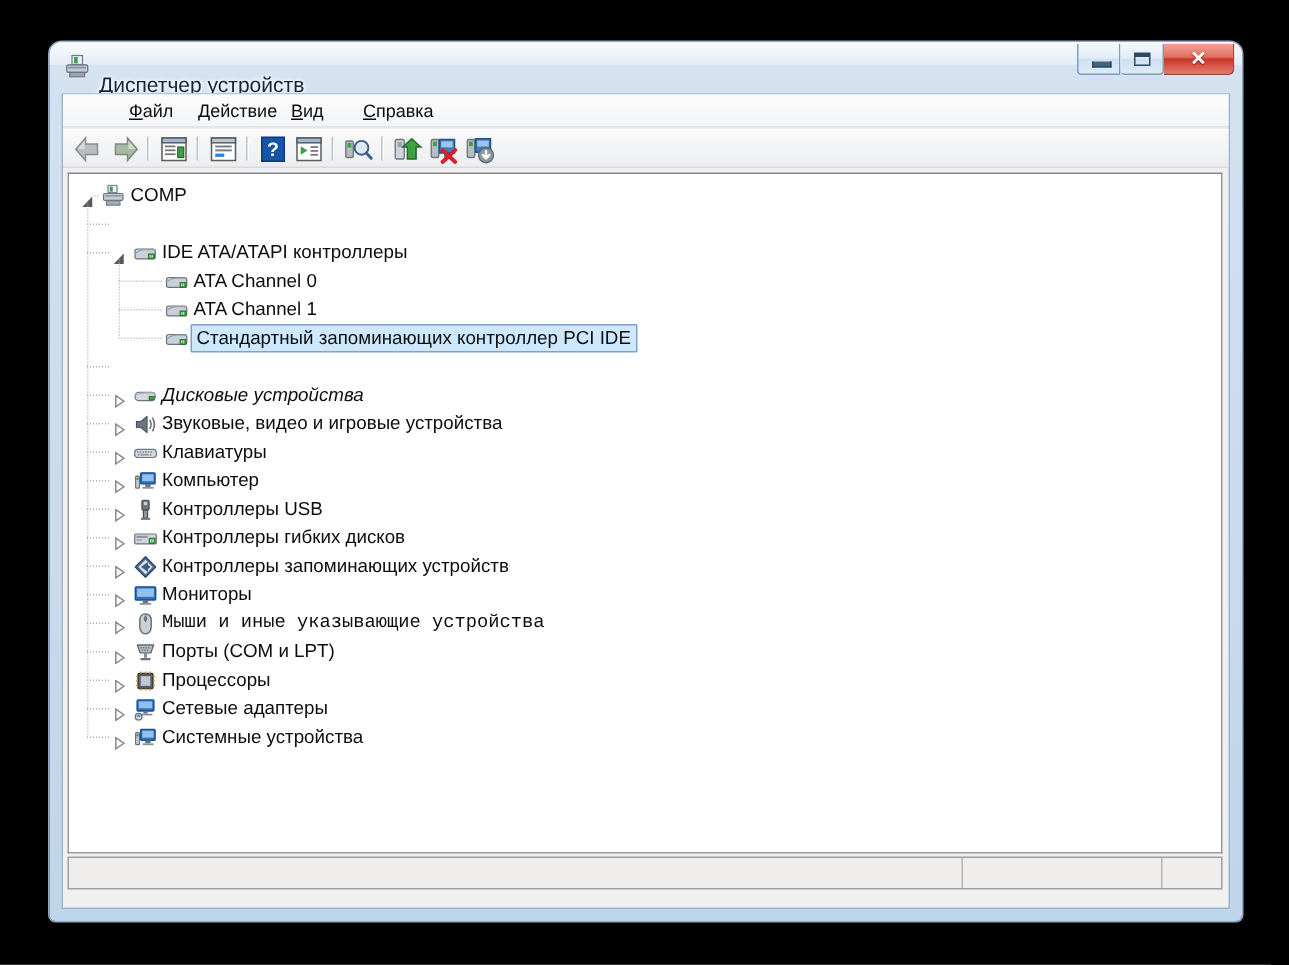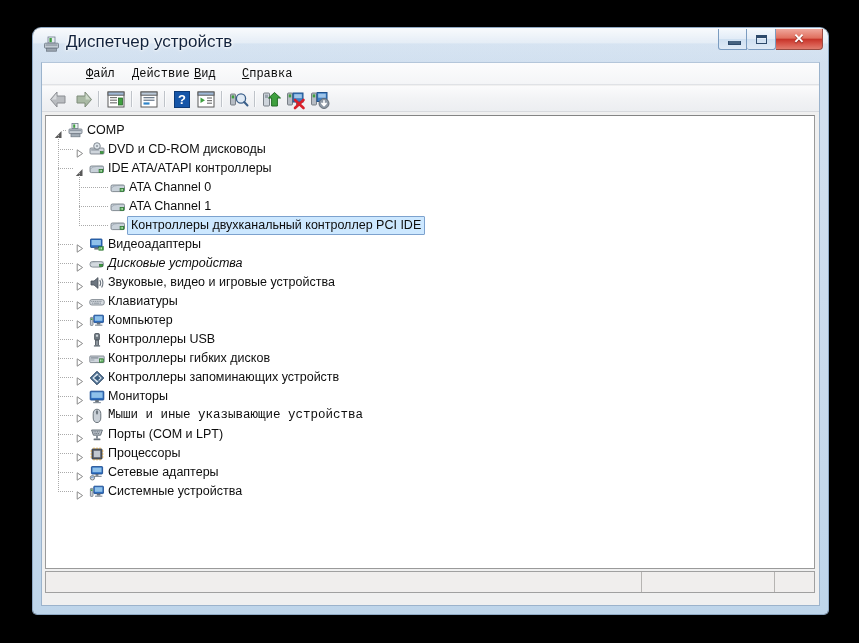--- a/index.html
+++ b/index.html
@@ -52,22 +52,22 @@
   .title-icon {
     position: absolute;
     left: 10px;
     top: 8px;
     width: 17px;
     height: 17px;
   }
   .title-text {
     position: absolute;
     left: 33px;
-    top: 4px;
-    font-size: 17px;
+    top: 20px;
+    font-size: 14px;
     color: #12233d;
     white-space: nowrap;
     text-shadow: 0 0 3px #ffffff, 0 0 5px #ffffff, 0 0 2px #ffffff;
   }
 
   .btn-group {
     position: absolute;
     right: 5px;
     top: 1px;
     display: flex;
@@ -137,21 +137,20 @@
 
   
   .menubar {
     position: absolute;
     left: 0; top: 0;
     width: 777px;
     height: 22px;
     background: linear-gradient(to bottom, #fcfcfd 0%, #f4f5f7 100%);
     border-bottom: 1px solid #e0e2e6;
     box-sizing: border-box;
-    font-family: Liberation Mono, monospace;
   }
   .menuitem {
     position: absolute;
     top: 3px;
     height: 17px;
     font-size: 12px;
     color: #0b0b0b;
     padding: 0 6px;
     line-height: 17px;
     white-space: nowrap;
@@ -412,33 +411,20 @@
                 </svg></span>
               <span class="ico" style="left: 22px;"><svg viewBox="0 0 16 16" width="16" height="16">
                   <rect x="4" y="0.5" width="6" height="5" fill="#eef2f6" stroke="#6b7a88" stroke-width="0.8"></rect>
                   <rect x="5.2" y="1.4" width="2" height="3.4" fill="#3f9e3f"></rect>
                   <rect x="1" y="6" width="13" height="4.6" rx="0.8" fill="#c6cdd5" stroke="#6b7580" stroke-width="0.8"></rect>
                   <rect x="2" y="7" width="11" height="1.1" fill="#8f99a4"></rect>
                   <rect x="3" y="10.8" width="9" height="3" fill="#a4aeb8" stroke="#6b7580" stroke-width="0.7"></rect>
                 </svg></span>
               <span class="lbl" style="left: 39px;">COMP</span>
             </div>
-            <div class="row" style="top: 24px; width: 760px;">
-              <span class="tw" style="left: 29px;"><svg viewBox="0 0 9 9" width="9" height="9">
-                  <path d="M2.2 0.8 L7.6 4.5 L2.2 8.2 Z" fill="none" stroke="#8a8a8a" stroke-width="1"></path>
-                </svg></span>
-              <span class="ico" style="left: 43px;"><svg viewBox="0 0 16 16" width="16" height="16">
-                  <rect x="1" y="6" width="14" height="6" rx="1" fill="#cfd5dc" stroke="#6c757e" stroke-width="0.8"></rect>
-                  <rect x="2.2" y="7.3" width="8" height="1.2" fill="#8b949d"></rect>
-                  <rect x="11.2" y="9.4" width="3" height="2.2" fill="#3fa03f" stroke="#257029" stroke-width="0.5"></rect>
-                  <circle cx="8" cy="4" r="3.3" fill="#dde4ea" stroke="#6c757e" stroke-width="0.8"></circle>
-                  <circle cx="8" cy="4" r="1" fill="#8b949d"></circle>
-                </svg></span>
-              <span class="lbl" style="left: 60px;">DVD и CD-ROM дисководы</span>
-            </div>
             <div class="row" style="top: 43px; width: 760px;">
               <span class="tw" style="left: 29px;"><svg viewBox="0 0 9 9" width="9" height="9">
                   <path d="M7.5 1 L7.5 8 L0.8 8 Z" fill="#595959"></path>
                 </svg></span>
               <span class="ico" style="left: 43px;"><svg viewBox="0 0 16 16" width="16" height="16">
                   <rect x="1" y="5" width="13.5" height="6.6" rx="1.4" fill="#c8d1d9" stroke="#69737c" stroke-width="0.8"></rect>
                   <path d="M1 8.2 Q4 5.4 8 5.4 L14.5 5.4" fill="none" stroke="#97a1aa" stroke-width="0.7"></path>
                   <rect x="10" y="8.3" width="4" height="3.2" fill="#3fa03f" stroke="#1f6424" stroke-width="0.5"></rect>
                   <rect x="10.8" y="9" width="0.7" height="1.8" fill="#d8e8d8"></rect>
                   <rect x="12.1" y="9" width="0.7" height="1.8" fill="#d8e8d8"></rect>
@@ -469,35 +455,21 @@
             </div>
             <div class="row sel" style="top: 100px; width: 760px;">
               <span class="tw" style="left: 50px;"></span>
               <span class="ico" style="left: 64px;"><svg viewBox="0 0 16 16" width="16" height="16">
                   <rect x="1" y="5" width="13.5" height="6.6" rx="1.4" fill="#c8d1d9" stroke="#69737c" stroke-width="0.8"></rect>
                   <path d="M1 8.2 Q4 5.4 8 5.4 L14.5 5.4" fill="none" stroke="#97a1aa" stroke-width="0.7"></path>
                   <rect x="10" y="8.3" width="4" height="3.2" fill="#3fa03f" stroke="#1f6424" stroke-width="0.5"></rect>
                   <rect x="10.8" y="9" width="0.7" height="1.8" fill="#d8e8d8"></rect>
                   <rect x="12.1" y="9" width="0.7" height="1.8" fill="#d8e8d8"></rect>
                 </svg></span>
-              <span class="lbl" style="left: 81px;">Контроллеры двухканальный контроллер PCI IDE</span>
-            </div>
-            <div class="row" style="top: 119px; width: 760px;">
-              <span class="tw" style="left: 29px;"><svg viewBox="0 0 9 9" width="9" height="9">
-                  <path d="M2.2 0.8 L7.6 4.5 L2.2 8.2 Z" fill="none" stroke="#8a8a8a" stroke-width="1"></path>
-                </svg></span>
-              <span class="ico" style="left: 43px;"><svg viewBox="0 0 16 16" width="16" height="16">
-                  <rect x="1.5" y="2" width="11.5" height="8.4" rx="0.6" fill="#2f6fc0" stroke="#1c4c8e" stroke-width="0.9"></rect>
-                  <rect x="2.6" y="3" width="9.3" height="5.2" fill="#8fc1ea"></rect>
-                  <rect x="5.3" y="10.4" width="4" height="2.2" fill="#68727c"></rect>
-                  <rect x="9.8" y="9.6" width="4.6" height="3.6" fill="#3fa03f" stroke="#1f6424" stroke-width="0.5"></rect>
-                  <rect x="10.6" y="10.4" width="0.8" height="2" fill="#dff0df"></rect>
-                  <rect x="12.1" y="10.4" width="0.8" height="2" fill="#dff0df"></rect>
-                </svg></span>
-              <span class="lbl" style="left: 60px;">Видеоадаптеры</span>
+              <span class="lbl" style="left: 81px;">Стандартный запоминающих контроллер PCI IDE</span>
             </div>
             <div class="row" style="top: 138px; width: 760px; font-style: italic;">
               <span class="tw" style="left: 29px;"><svg viewBox="0 0 9 9" width="9" height="9">
                   <path d="M2.2 0.8 L7.6 4.5 L2.2 8.2 Z" fill="none" stroke="#8a8a8a" stroke-width="1"></path>
                 </svg></span>
               <span class="ico" style="left: 43px;"><svg viewBox="0 0 16 16" width="16" height="16">
                   <rect x="1" y="5.5" width="13.5" height="5.6" rx="2.6" fill="#d3d9df" stroke="#6d767f" stroke-width="0.8"></rect>
                   <path d="M1 7.6 Q4 5.9 8 5.9 L14.5 5.9" fill="none" stroke="#a5aeb6" stroke-width="0.7"></path>
                   <rect x="10.4" y="8.2" width="3.4" height="2.4" fill="#3fa03f" stroke="#1f6424" stroke-width="0.5"></rect>
                 </svg></span>

